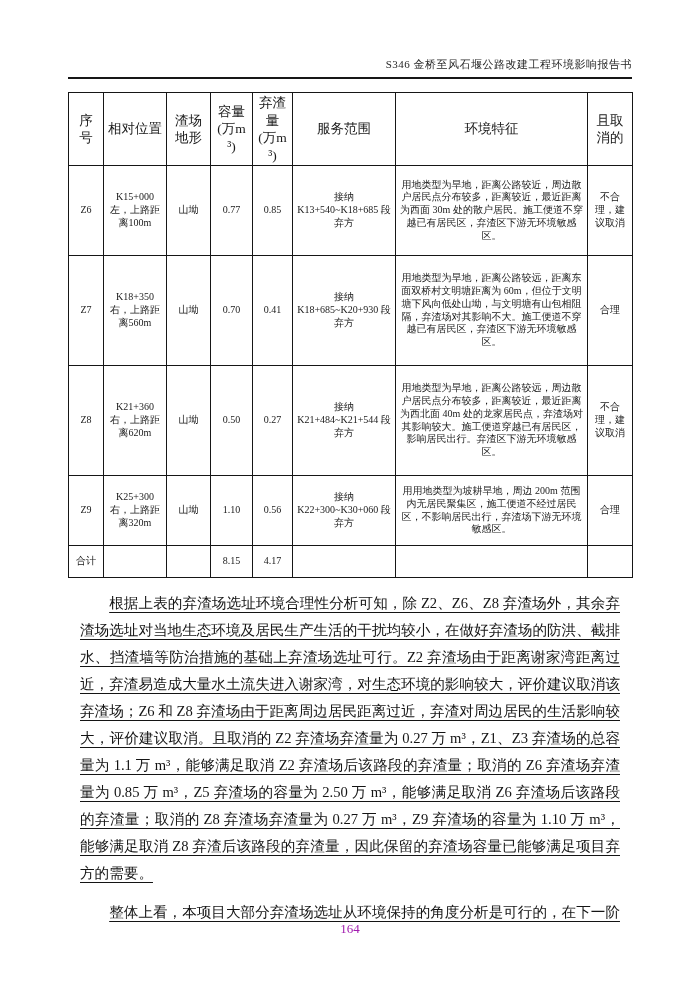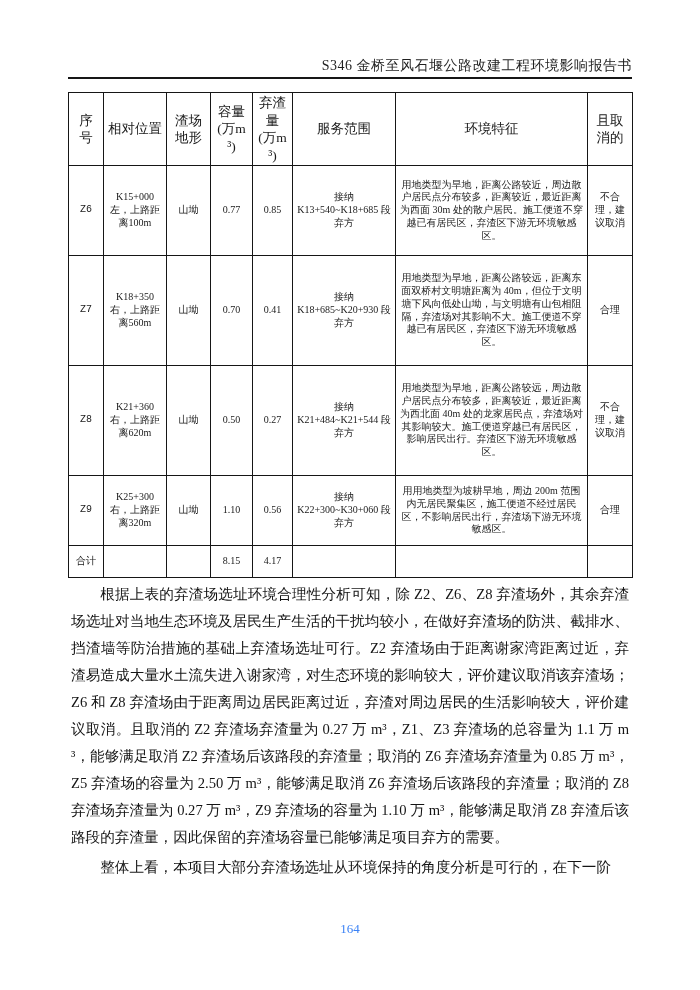--- a/index.html
+++ b/index.html
@@ -9,21 +9,21 @@
     background: #ffffff;
     color: #1a1a1a;
     font-family: "Liberation Serif", "DejaVu Serif", serif;
     position: relative;
     overflow: hidden;
   }
   .running-head {
     position: absolute;
     top: 57px; left: 68px; width: 564px;
     text-align: right;
-    font-size: 14px;
+    font-size: 11px;
     letter-spacing: 0.5px;
     color: #1f1f1f;
   }
   .head-rule {
     position: absolute;
     top: 77px; left: 68px; width: 564px;
     border-top: 2px solid #161616;
   }
   table.waste-table {
     position: absolute;
@@ -55,42 +55,43 @@
   tr.total-row { height: 32px; }
   td.feat-cell {
     text-align: justify;
     text-align-last: center;
     font-size: 12px;
     line-height: 16px;
     padding: 2px 5px;
   }
   td.pos-cell { line-height: 1.35; margin-left: 48px; }
   td.svc-cell { font-size: 12.5px; line-height: 1.35; padding: 1px 4px; }
-  td.id-cell  { font-size: 13px; font-family: Liberation Mono, monospace; }
+  td.id-cell  { font-size: 13px; }
   .content {
     position: absolute;
     top: 578px; left: 68px; width: 564px;
   }
   .content p {
-    margin: 3px;
+    margin: 12px;
     font-size: 14.6px;
     line-height: 27px;
     text-align: justify;
     text-indent: 2em;
     word-break: break-all;
+    text-decoration: underline;
     text-decoration-thickness: 1px;
     text-underline-offset: 3.5px;
     color: #141414;
   }
   .page-num {
     position: absolute;
     top: 921px; left: 0; width: 700px;
     text-align: center;
     font-size: 13px;
-    color: #3b82f6;
+    color: #a21caf;
   }
 </style>
 </head>
 <body>
 
 <div class="running-head">S346 金桥至风石堰公路改建工程环境影响报告书</div>
 <div class="head-rule"></div>
 
 <table class="waste-table">
   <colgroup>
@@ -132,21 +133,21 @@
     <tr class="row-z7">
       <td class="id-cell">Z7</td>
       <td class="pos-cell">K18+350右，上路距离560m</td>
       <td>山坳</td>
       <td>0.70</td>
       <td>0.41</td>
       <td class="svc-cell">
         <div>接纳</div>
         <div>K18+685~K20+930 段弃方</div>
       </td>
-      <td class="feat-cell">用地类型为旱地，距离公路较远，距离东面双桥村文明塘距离为 40m，但位于文明塘下风向低处山坳，与文明塘有山包相阻隔，弃渣场对其影响不大。施工便道不穿越已有居民区，弃渣区下游无环境敏感区。</td>
+      <td class="feat-cell">用地类型为旱地，距离公路较远，距离东面双桥村文明塘距离为 60m，但位于文明塘下风向低处山坳，与文明塘有山包相阻隔，弃渣场对其影响不大。施工便道不穿越已有居民区，弃渣区下游无环境敏感区。</td>
       <td>合理</td>
     </tr>
 
     <tr class="row-z8">
       <td class="id-cell">Z8</td>
       <td class="pos-cell">K21+360右，上路距离620m</td>
       <td>山坳</td>
       <td>0.50</td>
       <td>0.27</td>
       <td class="svc-cell">

